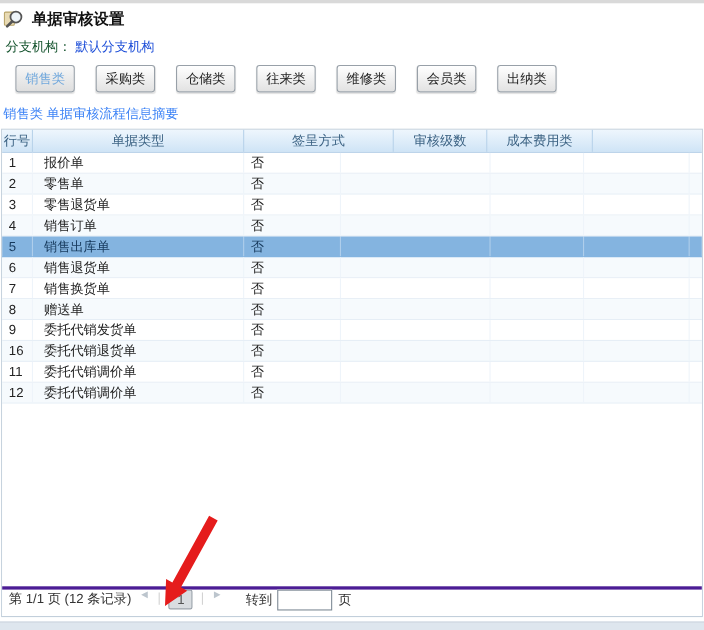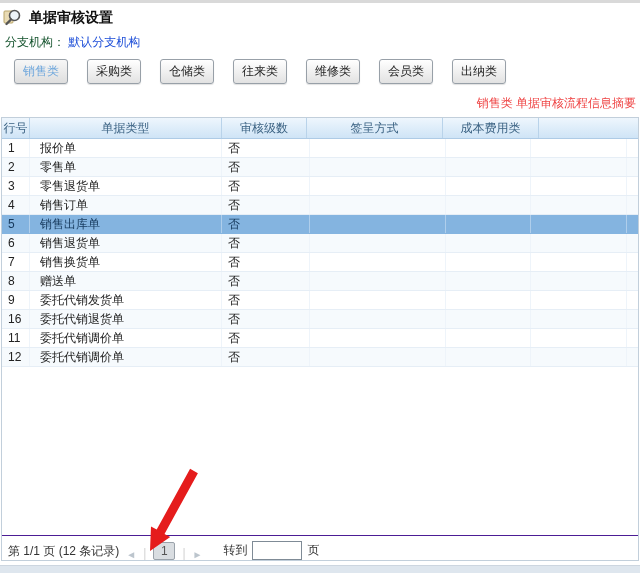--- a/index.html
+++ b/index.html
@@ -23,21 +23,21 @@
   .tabs{display:flex;gap:19px;padding:3px 2px 5px 14px;}
   .tab{
     font-family:inherit;font-size:12px;color:#222;cursor:pointer;
     padding:3px 8px;border:1px solid #98a0a8;border-radius:3px;
     background:linear-gradient(#ffffff,#e2e2e2);
     box-shadow:0 1px 1px rgba(0,0,0,0.12);
   }
   .tab.active{color:#6fa7dc;background:linear-gradient(#f7f7f7,#dedede);}
 
   
-  .summary{padding:6px 4px 5px 3px;color:#ef4444;text-align:right;}
+  .summary{padding:6px 4px 5px 3px;color:#3b82f6;}
 
   
   .grid{
     margin:0 1px;height:444px;display:flex;flex-direction:column;
     border:1px solid #c2cfdb;box-sizing:border-box;background:#fff;
   }
   .grid-header{
     display:flex;height:20px;flex:0 0 20px;
     background:linear-gradient(#eef6fd,#cfe4f6);
     border-bottom:1px solid #aecbe6;color:#3b6283;
@@ -57,22 +57,22 @@
   .c1{width:192px;flex:0 0 192px;}
   .c2{width:88px;flex:0 0 88px;}
   .c3{width:136px;flex:0 0 136px;}
   .c4{width:85px;flex:0 0 85px;}
   .c5{width:96px;flex:0 0 96px;}
   .cf{flex:1 1 auto;border-right:none;}
   .grid-filler{flex:1 1 auto;background:#fff;}
 
   
   .pagination{
-    flex:0 0 24px;display:flex;align-items:flex-end;gap:7px;
-    padding:0 6px;border-top:1px solid #4c1d95;background:#fff;color:#333;
+    flex:0 0 24px;display:flex;align-items:flex-start;gap:7px;
+    padding:0 6px;border-top:3px solid #4c1d95;background:#fff;color:#333;
   }
   .pg-arrow{color:#bcc5cd;font-size:10px;cursor:pointer;background:none;border:none;padding:0;font-family:inherit;}
   .pg-sep{color:#d3d3d3;}
   .pg-current{
     border:1px solid #9aa2aa;background:#d9dde1;color:#555;
     min-width:10px;text-align:center;padding:0 5px;height:16px;line-height:16px;border-radius:2px;
   }
   .goto-group{display:flex;align-items:center;gap:5px;margin-left:14px;}
   .goto-input{width:44px;height:15px;border:1px solid #7f8b96;font-family:inherit;font-size:12px;}
 
@@ -118,22 +118,22 @@
       <button class="tab">会员类</button>
       <button class="tab">出纳类</button>
     </div>
 
   <div class="summary">销售类 单据审核流程信息摘要</div>
 
   <div class="grid">
     <div class="grid-header" id="grid-header">
         <div class="hc c0">行号</div>
         <div class="hc c1">单据类型</div>
+        <div class="hc c3">签呈方式</div>
         <div class="hc c4">审核级数</div>
-        <div class="hc c3">签呈方式</div>
         <div class="hc c5">成本费用类</div>
         <div class="hc cf"></div>
       </div>
     <div class="grid-body" id="grid-body">
         <div class="row">
           <div class="rc c0">1</div>
           <div class="rc c1">报价单</div>
           <div class="rc c2">否</div>
           <div class="rc c3"></div>
           <div class="rc c4"></div>

